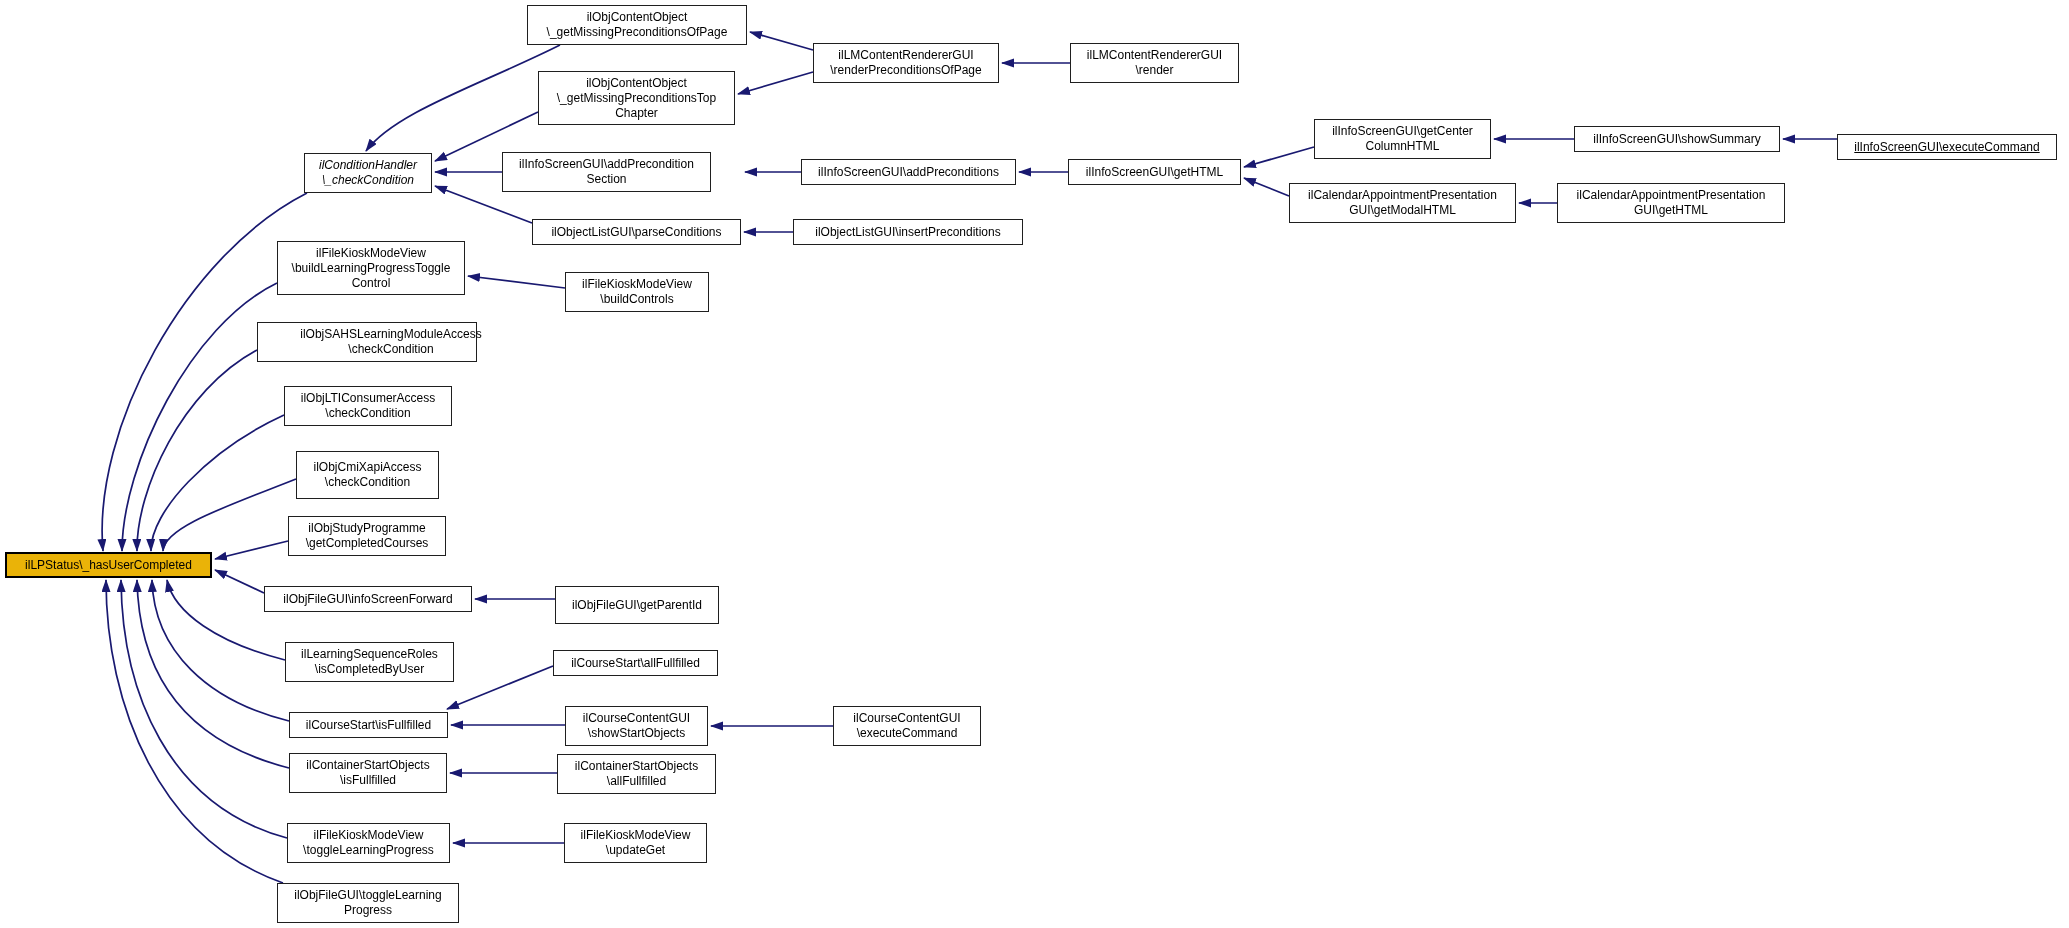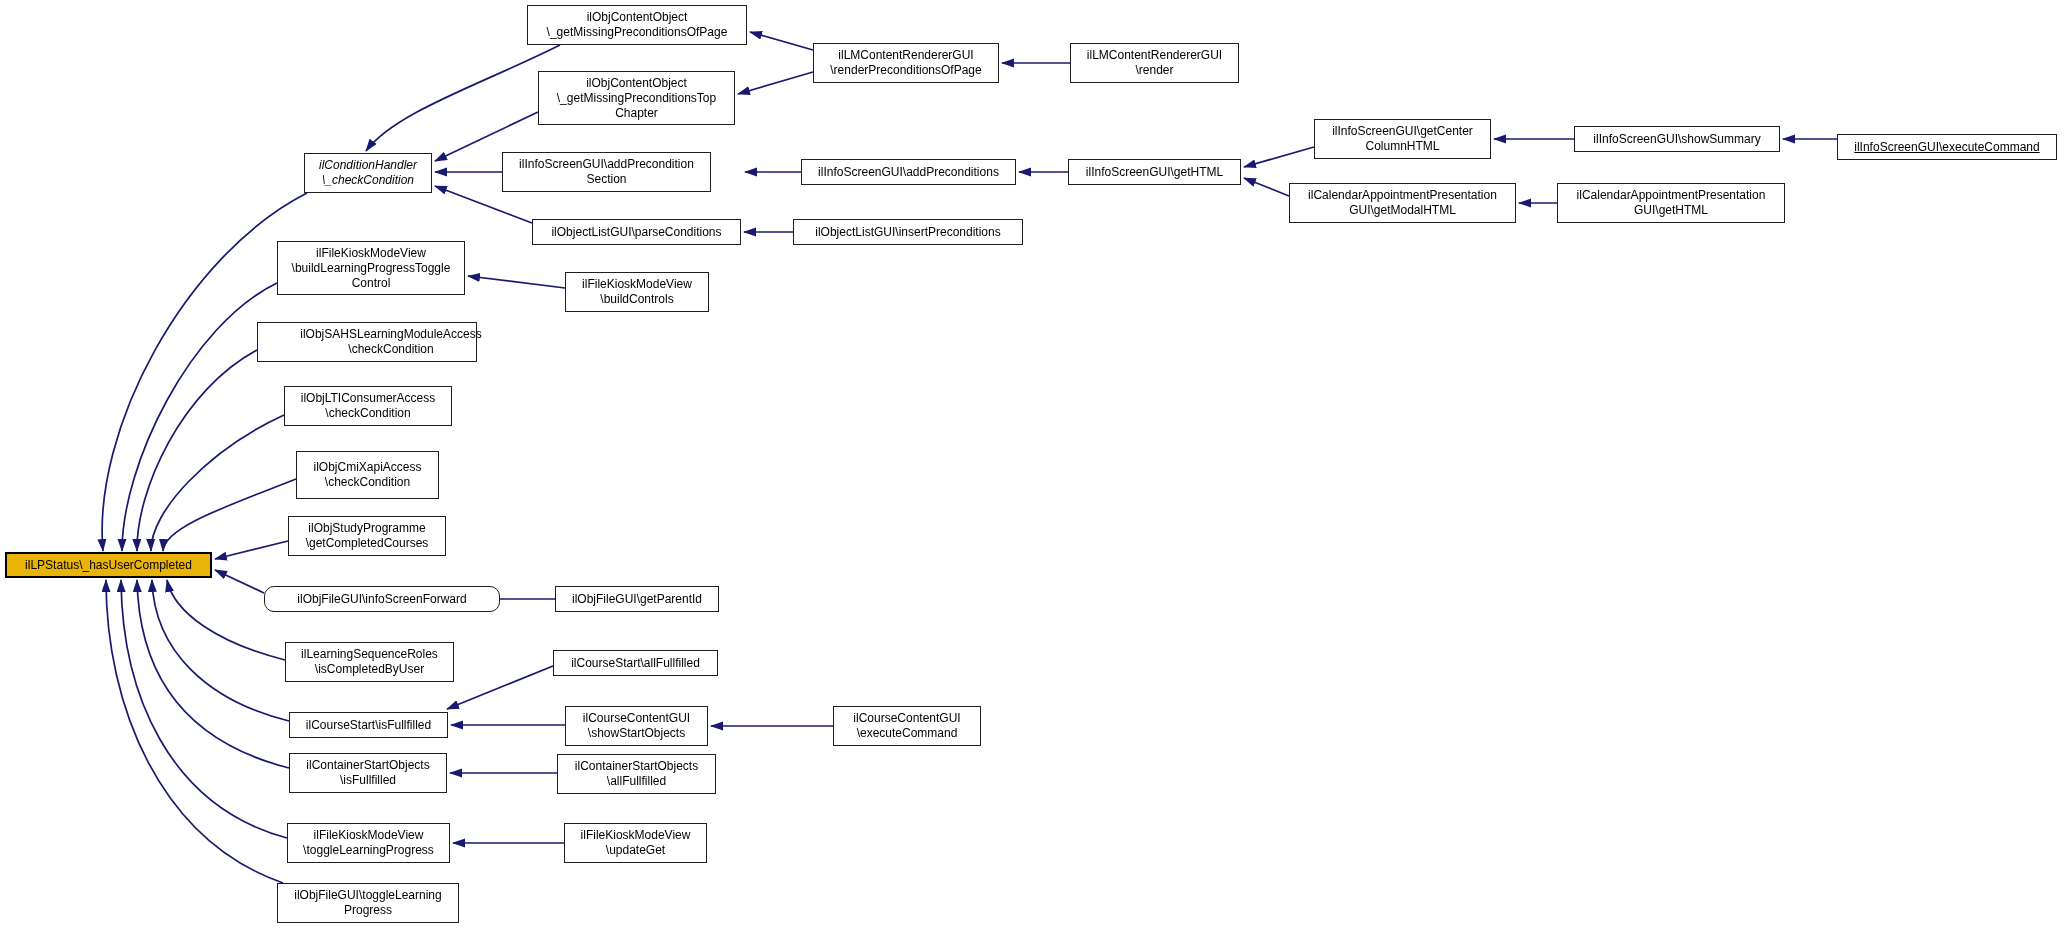--- a/index.html
+++ b/index.html
@@ -109,22 +109,22 @@
 \buildControls</div>
       <div class="node" style="left: 257px; top: 322px; width: 220px; height: 40px; padding-left: 48px;">ilObjSAHSLearningModuleAccess
 \checkCondition</div>
       <div class="node" style="left: 284px; top: 386px; width: 168px; height: 40px;">ilObjLTIConsumerAccess
 \checkCondition</div>
       <div class="node" style="left: 296px; top: 451px; width: 143px; height: 48px;">ilObjCmiXapiAccess
 \checkCondition</div>
       <div class="node" style="left: 288px; top: 516px; width: 158px; height: 40px;">ilObjStudyProgramme
 \getCompletedCourses</div>
       <div class="node highlight" style="left: 5px; top: 552px; width: 207px; height: 26px;">ilLPStatus\_hasUserCompleted</div>
-      <div class="node" style="left: 264px; top: 586px; width: 236px; height: 26px; border-radius: 10px;">ilObjFileGUI\infoScreenForward</div>
-      <div class="node" style="left: 555px; top: 586px; width: 164px; height: 26px;">ilObjFileGUI\getParentId</div>
+      <div class="node" style="left: 264px; top: 586px; width: 208px; height: 26px;">ilObjFileGUI\infoScreenForward</div>
+      <div class="node" style="left: 555px; top: 586px; width: 164px; height: 38px;">ilObjFileGUI\getParentId</div>
       <div class="node" style="left: 285px; top: 642px; width: 169px; height: 40px;">ilLearningSequenceRoles
 \isCompletedByUser</div>
       <div class="node" style="left: 553px; top: 650px; width: 165px; height: 26px;">ilCourseStart\allFullfilled</div>
       <div class="node" style="left: 289px; top: 712px; width: 159px; height: 26px; text-align: right;">ilCourseStart\isFullfilled</div>
       <div class="node" style="left: 565px; top: 706px; width: 143px; height: 40px;">ilCourseContentGUI
 \showStartObjects</div>
       <div class="node" style="left: 833px; top: 706px; width: 148px; height: 40px;">ilCourseContentGUI
 \executeCommand</div>
       <div class="node" style="left: 289px; top: 753px; width: 158px; height: 40px;">ilContainerStartObjects
 \isFullfilled</div>

